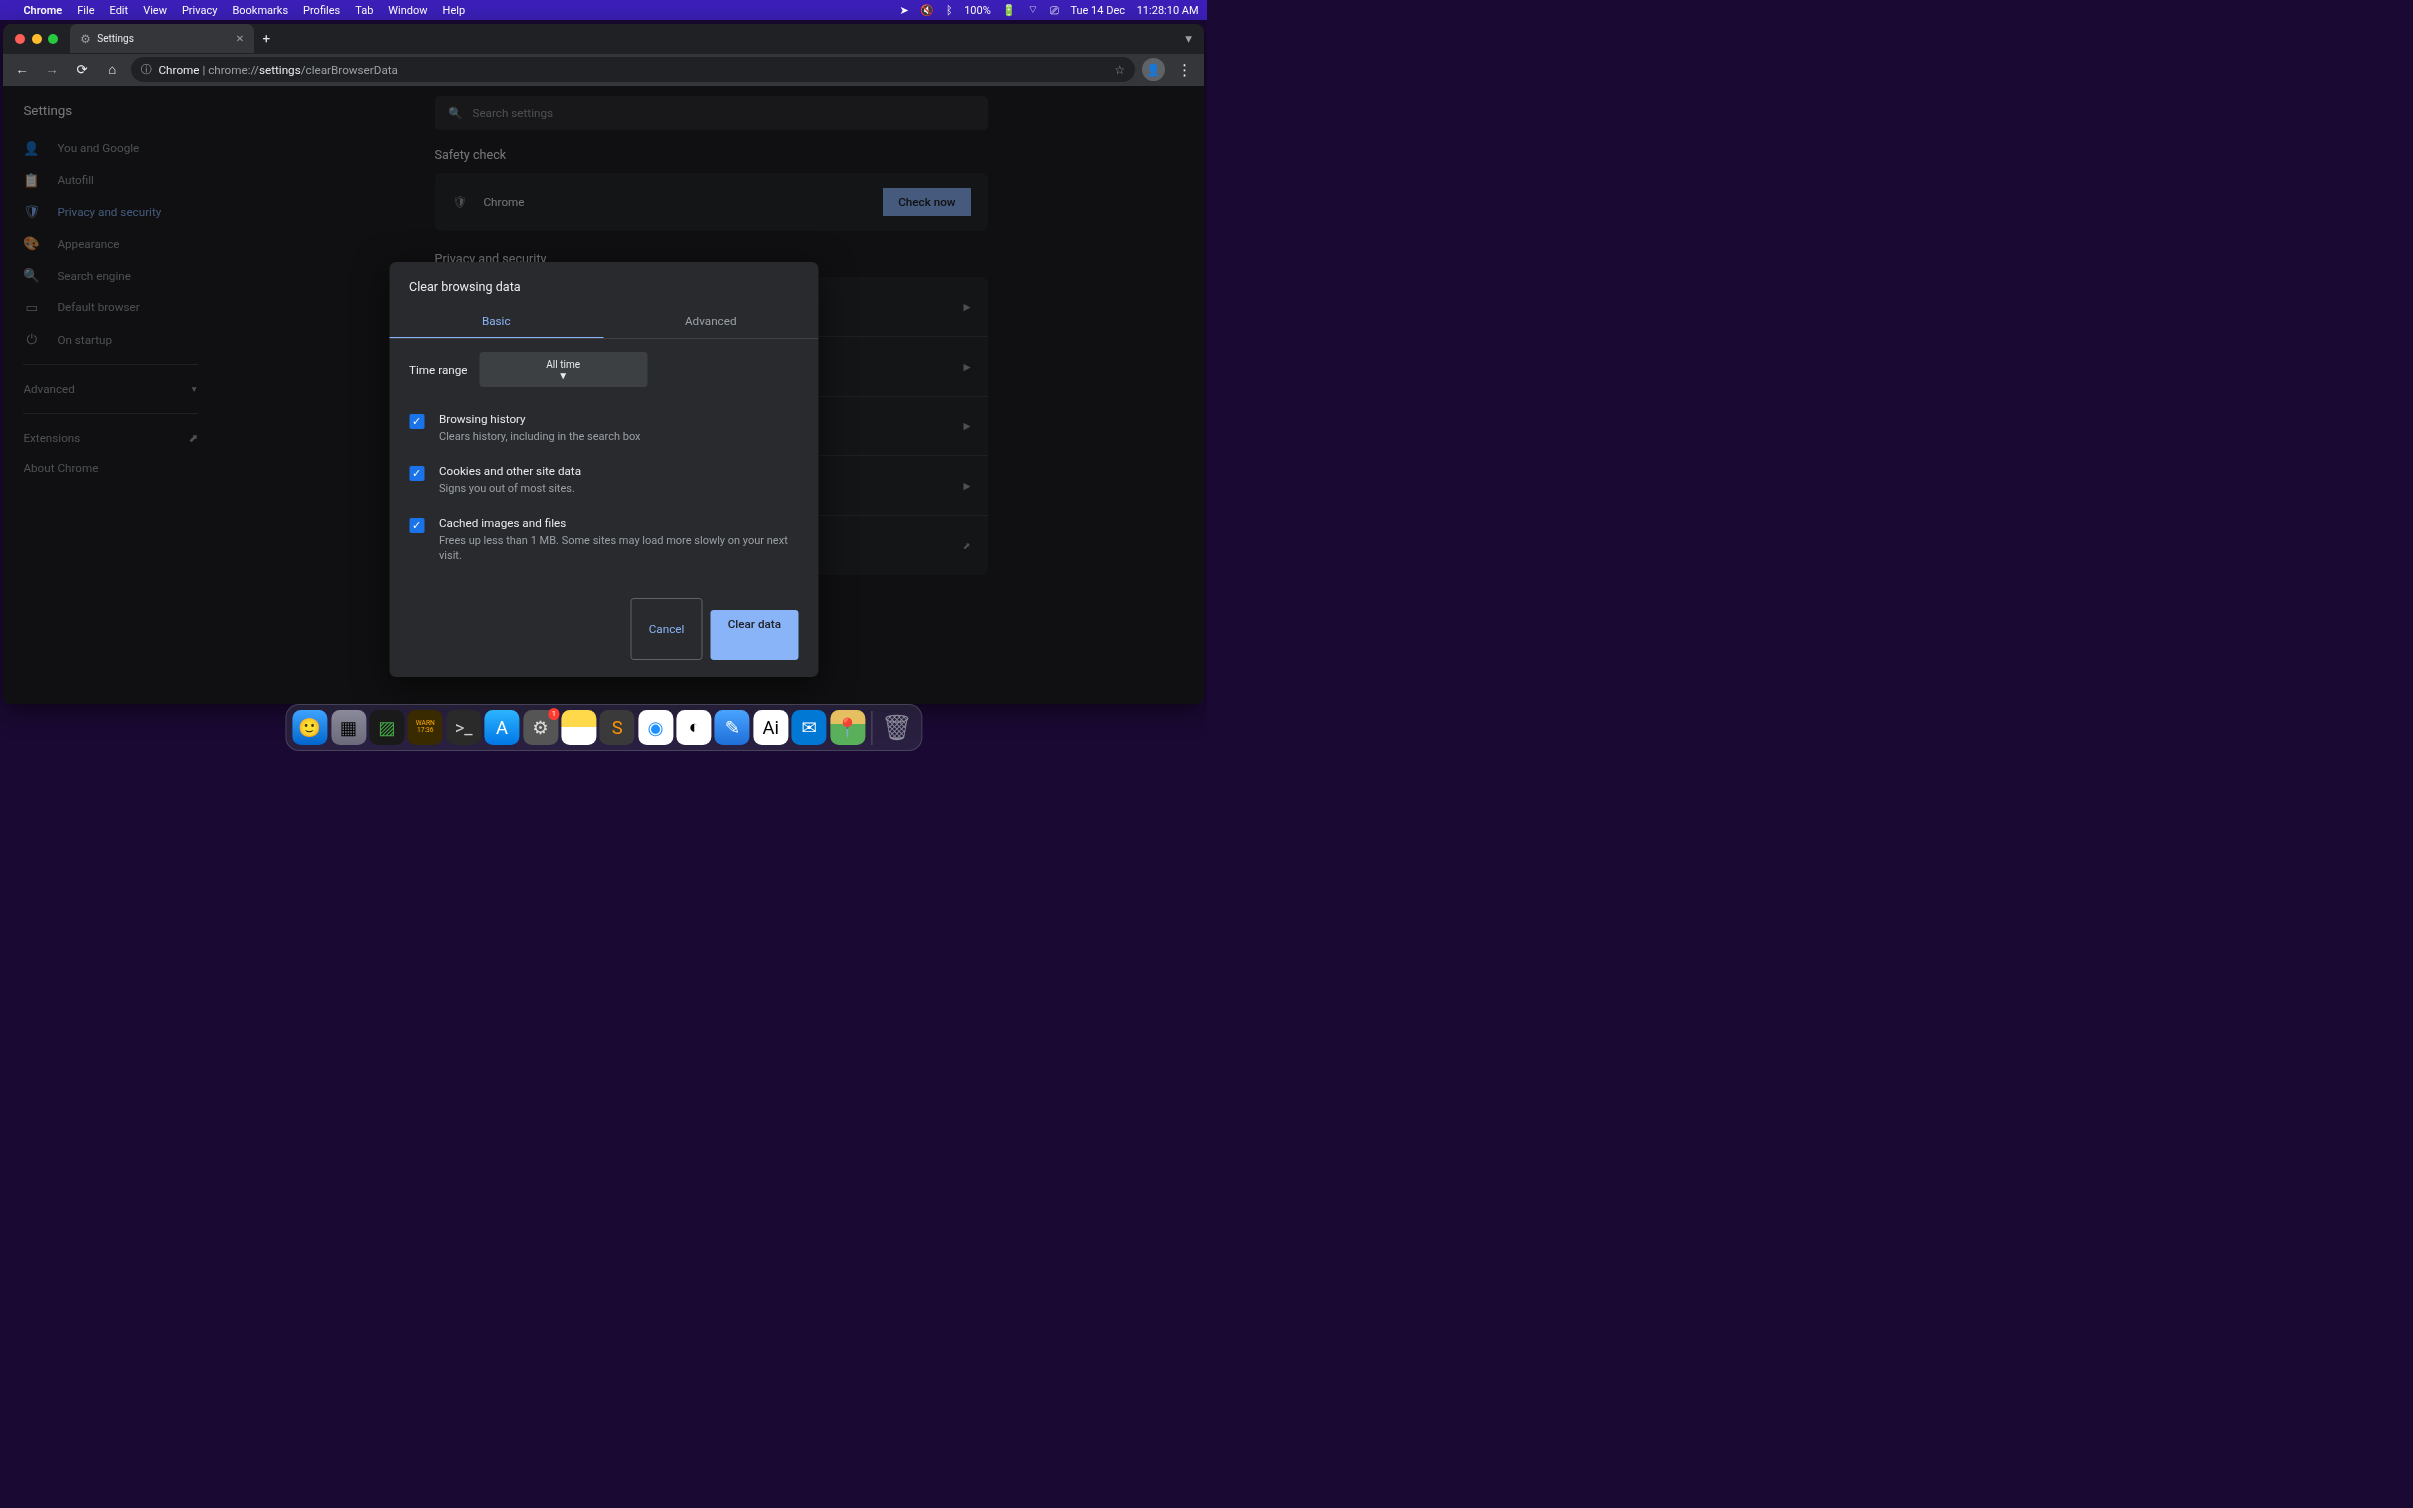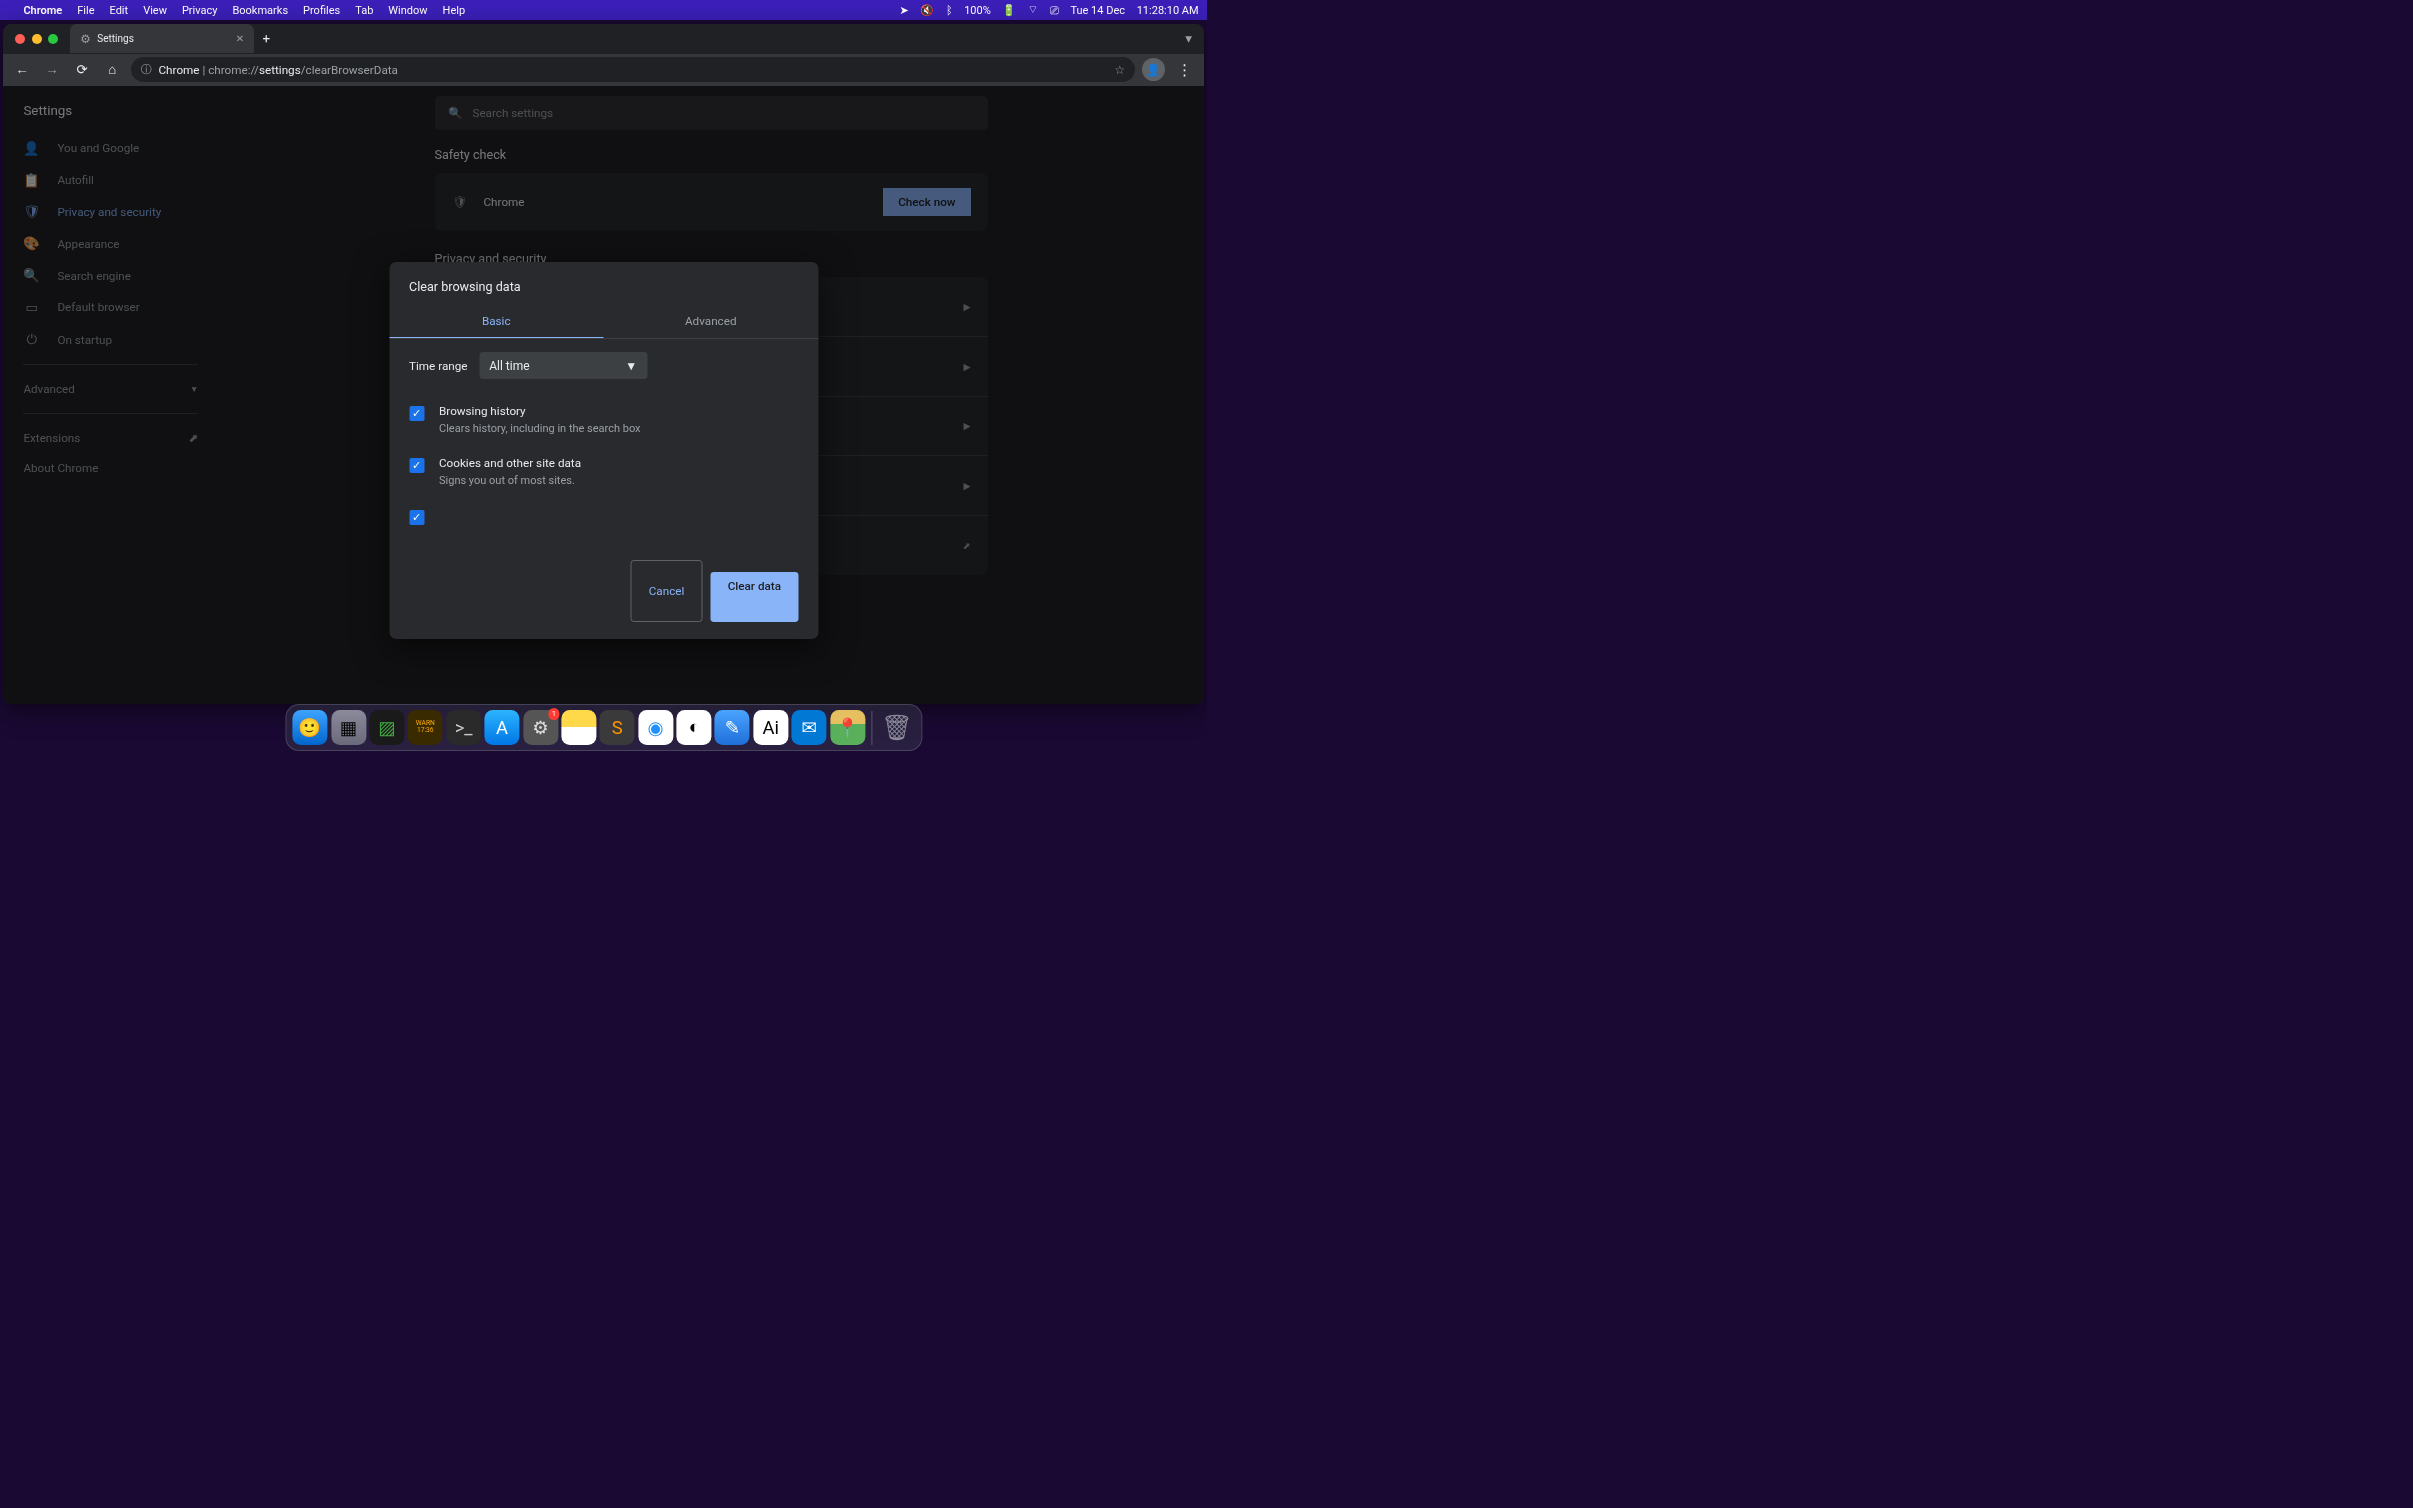--- a/index.html
+++ b/index.html
@@ -70,21 +70,21 @@
 
 .dialog { position: absolute; left: 50%; top: 176px; transform: translateX(-50%); width: 429px; background: #292a2d; border-radius: 6.7px; z-index: 10; box-shadow: 0 8.4px 34px rgba(0,0,0,0.6); color: #e8eaed; }
 .dialog-title { padding: 17px 20px 10px; font-size: 12.6px; }
 .dialog-tabs { display: flex; border-bottom: 0.8px solid #3c4043; }
 .dialog-tab { flex: 1; text-align: center; padding: 10px 0; color: #9aa0a6; font-size: 11.7px; cursor: pointer; position: relative; }
 .dialog-tab.active { color: #8ab4f8; }
 .dialog-tab.active::after { content: ''; position: absolute; bottom: -0.8px; left: 0; right: 0; height: 1.7px; background: #8ab4f8; }
 .dialog-body { padding: 13.4px 20px; }
 .time-range-row { display: flex; align-items: center; gap: 11.7px; margin-bottom: 15px; }
 .time-range-label { font-size: 11.7px; color: #e8eaed; }
-.dropdown { background: #3c4043; border-radius: 3.4px; padding: 6.7px 10px; display: flex; align-items: center; justify-content: space-between; width: 168px; font-size: 12px; cursor: pointer; }
+.dropdown { background: #3c4043; border-radius: 3.4px; padding: 6.7px 10px; display: flex; align-items: center; justify-content: space-between; width: 168px; font-size: 10px; cursor: pointer; flex-direction: column; }
 .check-row { display: flex; gap: 15px; padding: 10px 0; align-items: flex-start; }
 .checkbox { width: 15px; height: 15px; background: #1a73e8; border-radius: 1.7px; display: flex; align-items: center; justify-content: center; color: #fff; font-size: 11px; cursor: pointer; flex-shrink: 0; margin-top: 1.7px; }
 .check-text { flex: 1; }
 .check-title { font-size: 11.7px; color: #e8eaed; margin-bottom: 2.5px; }
 .check-sub { font-size: 11px; color: #9aa0a6; line-height: 1.4; }
 .dialog-actions { display: flex; justify-content: flex-end; padding: 11.7px 20px 17px; gap: 8.4px; }
 .btn-cancel { border: 0.8px solid #5f6368; color: #8ab4f8; padding: 23px 17px; border-radius: 3.4px; font-size: 11.7px; cursor: pointer; background: transparent; }
 .btn-primary { background: #8ab4f8; color: #202124; padding: 6.7px 17px; border-radius: 3.4px; font-size: 11.7px; cursor: pointer; font-weight: 500; margin-top: 12px; }
 
 
@@ -305,20 +305,24 @@
         </div>
         <div class="check-row">
           <div class="checkbox">✓</div>
           <div class="check-text">
             <div class="check-title">Cookies and other site data</div>
             <div class="check-sub">Signs you out of most sites.</div>
           </div>
         </div>
         <div class="check-row">
           <div class="checkbox">✓</div>
+          <div class="check-text">
+            <div class="check-title">Cached images and files</div>
+            <div class="check-sub">Frees up less than 1 MB. Some sites may load more slowly on your next visit.</div>
+          </div>
         </div>
       </div>
       <div class="dialog-actions">
         <div class="btn-cancel">Cancel</div>
         <div class="btn-primary">Clear data</div>
       </div>
     </div>
 
   </div>
 </div>

